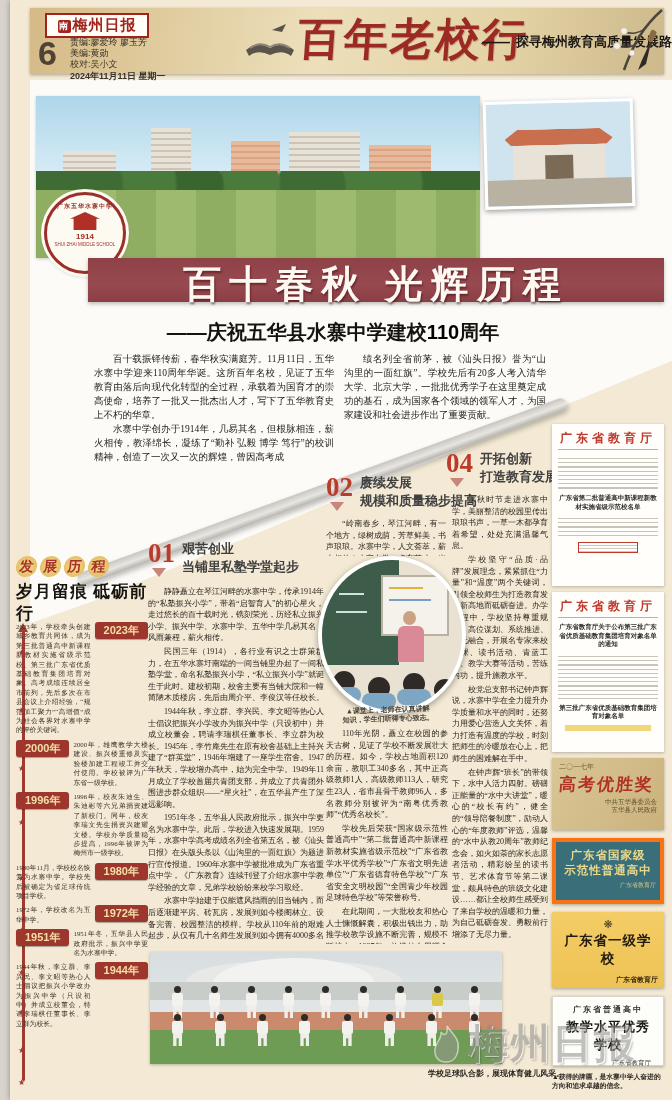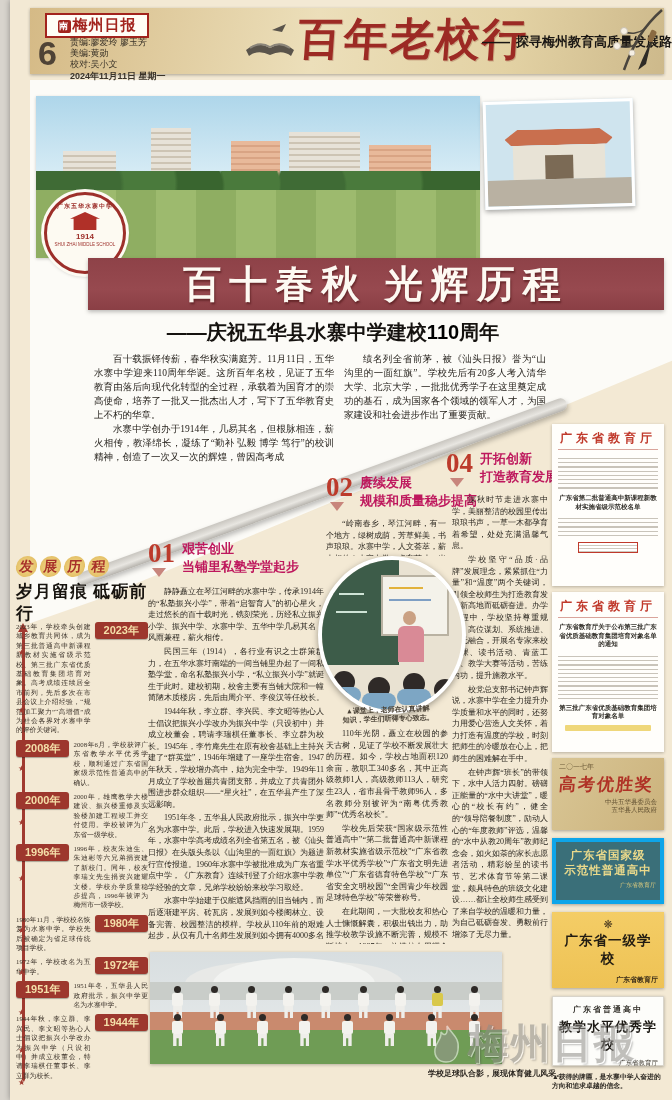--- a/index.html
+++ b/index.html
@@ -55,35 +55,35 @@
   .gate-ground{position:absolute;left:0;bottom:0;width:100%;height:26px;background:#b9b1a2;}
   
   .school-badge{left:44px;top:192px;width:76px;height:76px;border-radius:50%;background:#fdfaf2;
       border:3px solid #9d2f2a;box-shadow:0 0 0 3px #fdfaf2,0 2px 4px rgba(0,0,0,.3);text-align:center;}
   .school-badge .arc{font:bold 6px/8px "Liberation Sans",sans-serif;color:#9d2f2a;margin-top:7px;letter-spacing:1px;}
   .badge-gate{width:30px;height:18px;margin:2px auto 0;background:#b03028;
       clip-path:polygon(50% 0,100% 38%,88% 38%,88% 100%,12% 100%,12% 38%,0 38%);}
   .school-badge .yr1914{font:bold 8px/9px "Liberation Sans",sans-serif;color:#9d2f2a;margin-top:2px;}
   .school-badge .arc-en{font:5px/6px "Liberation Sans",sans-serif;color:#9d2f2a;transform:scale(.9);}
   
-  .banner{left:88px;top:258px;width:576px;height:52px;background:linear-gradient(#8e4248,#97494f 60%,#8a3f45);
+  .banner{left:88px;top:258px;width:576px;height:44px;background:linear-gradient(#8e4248,#97494f 60%,#8a3f45);
       box-shadow:0 2px 4px rgba(0,0,0,.25);text-align:center;}
   .banner-title{font:bold 38px/52px "Liberation Serif",serif;color:#fdf9f2;letter-spacing:8px;text-shadow:1px 2px 2px rgba(60,10,10,.5);}
   .subtitle{left:88px;top:320px;width:490px;text-align:center;font:bold 20px/24px "Liberation Sans",sans-serif;color:#15120f;}
   .subtitle .num{color:#000000;}
   
   .intro-col{font:9.5px/14px "Liberation Serif",serif;text-align:justify;color:#26221d;}
   .intro-col p{margin:0;text-indent:2em;}
   .intro-col1{left:94px;top:352px;width:240px;height:180px;overflow:hidden;}
   .intro-col2{left:344px;top:352px;width:202px;height:124px;overflow:hidden;}
   
   .sec-h{display:flex;gap:7px;align-items:flex-start;}
   .sec-num{font:bold 27px/26px "Liberation Serif",serif;color:#bc3a2b;position:relative;}
   .sec-num::after{content:"";position:absolute;left:4px;top:28px;border:7px solid transparent;border-top:9px solid #c8857c;}
-  .sec-titles{font:bold 13px/18px "Liberation Sans",sans-serif;color:#be185d;}
+  .sec-titles{font:bold 13px/18px "Liberation Sans",sans-serif;color:#404040;}
   .body-col{font:8px/11.6px "Liberation Serif",serif;text-align:justify;color:#2a261f;overflow:hidden;}
   .body-col p{margin:0 0 2px;text-indent:2em;}
   .h01{left:148px;top:540px;width:186px;}
   .colA{left:148px;top:586px;width:176px;height:356px;}
   .h02{left:326px;top:474px;width:170px;}
   .colB-top{left:326px;top:518px;width:120px;height:38px;}
   .colB-bottom{left:326px;top:728px;width:122px;height:216px;}
   .h03{left:446px;top:450px;width:175px;}
   .colC{left:452px;top:494px;width:96px;height:450px;}
   
@@ -140,28 +140,28 @@
   .doc-redbox{width:58px;height:9px;border:1px solid #c0392b;margin:2px auto 3px;
       background:repeating-linear-gradient(#fff 0 2px,#cfcabf 2px 3px);}
   .doc-highlight{width:86px;height:6px;margin:2px auto 0;background:#efd77a;border-radius:1px;}
   .doc1{top:424px;height:162px;}
   .doc2{top:592px;height:160px;}
   .plaque{left:552px;width:112px;box-shadow:0 1px 3px rgba(0,0,0,.3);box-sizing:border-box;}
   .plq-1{top:758px;height:72px;background:linear-gradient(120deg,#d9c695,#cbb27c);padding:5px 7px;}
   .plq-1 .yr-line{font:7px/9px "Liberation Serif",serif;color:#6b5a38;}
   .plq-1 .big{font:bold 17px/22px "Liberation Serif",serif;color:#b03226;letter-spacing:2px;transform:skewX(-5deg);margin:2px 0;}
   .plq-1 .who{font:6.5px/8px "Liberation Serif",serif;color:#5d4c2e;text-align:right;}
-  .plq-2{top:838px;height:66px;background:#3a6f79;border:4px solid #0ea5e9;padding:6px 4px;text-align:center;}
+  .plq-2{top:838px;height:66px;background:#3a6f79;border:4px solid #f97316;padding:6px 4px;text-align:center;}
   .plq-2 .l{font:bold 11.5px/15px "Liberation Serif",serif;color:#ead98b;letter-spacing:1px;}
   .plq-2 .s{font:6px/8px "Liberation Serif",serif;color:#d8c87e;text-align:right;margin-top:3px;}
   .plq-3{top:912px;height:76px;background:linear-gradient(#f4cd66,#eec254);padding:6px 6px;text-align:center;}
   .plq-3 .crest{font-size:11px;color:#514023;line-height:12px;}
   .plq-3 .l{font:bold 13.5px/18px "Liberation Serif",serif;color:#221c12;letter-spacing:1px;margin-top:2px;}
   .plq-3 .s{font:bold 7px/9px "Liberation Serif",serif;color:#3c2f1a;text-align:right;margin-top:8px;}
-  .plq-4{top:996px;height:70px;background:#fdfdfa;border:1px solid #d8d4ca;padding:8px 5px;text-align:center;}
+  .plq-4{top:996px;height:70px;background:#fdfdfa;border:1px solid #d8d4ca;padding:8px 12px;text-align:center;}
   .plq-4 .t{font:bold 8px/10px "Liberation Serif",serif;color:#33302a;letter-spacing:2px;}
   .plq-4 .l{font:bold 13px/18px "Liberation Serif",serif;color:#1d1a15;margin-top:3px;letter-spacing:1px;}
   .plq-4 .s{font:6.5px/8px "Liberation Serif",serif;color:#4a453c;text-align:right;margin-top:5px;}
   .sidebar-caption{left:552px;top:1072px;width:114px;font:bold 6.8px/9px "Liberation Serif",serif;color:#2e2a24;}
   
   .watermark{left:430px;top:1022px;width:250px;display:flex;align-items:center;gap:4px;opacity:.55;pointer-events:none;}
   .wm-text{font:bold 40px/44px "Liberation Serif",serif;color:#8f8d89;letter-spacing:2px;
       text-shadow:1px 1px 0 #fff,2px 2px 2px rgba(60,60,60,.6);}
 </style>
 </head>
@@ -313,24 +313,20 @@
     <span>发</span><span>展</span><span>历</span><span>程</span>
   </div>
   <div class="tl-title">岁月留痕 砥砺前行</div>
   <div class="tl-line"></div>
   <div class="tl-items">
     <div class="tl-item rev">
         <span class="yr">2023年</span>
         <span class="tl-text">2023年，学校牵头创建城乡教育共同体，成为第三批普通高中新课程新教材实施省级示范校、第三批广东省优质基础教育集团培育对象。高考成绩连续居全市前列，先后多次在市县会议上介绍经验，“规范加工聚力”“高增值”成为社会各界对水寨中学的评价关键词。</span>
       </div>
     <div class="tl-item">
-        <span class="yr">2008年</span>
-        <span class="tl-text">2008年6月，学校获评广东省教学水平优秀学校，顺利通过广东省国家级示范性普通高中的确认。</span>
-      </div>
-    <div class="tl-item">
         <span class="yr">2000年</span>
         <span class="tl-text">2000年，雄鹰教学大楼建设、振兴楼重修及实验楼加建工程竣工并交付使用。学校被评为广东省一级学校。</span>
       </div>
     <div class="tl-item">
         <span class="yr">1996年</span>
         <span class="tl-text">1996年，校友朱迪生、朱迪彬等六兄弟捐资建了新校门。同年，校友李瑞文先生捐资兴建耀文楼。学校办学质量稳步提高，1996年被评为梅州市一级学校。</span>
       </div>
     <div class="tl-item rev">
         <span class="yr">1980年</span>
         <span class="tl-text">1980年11月，学校校名恢复为水寨中学。学校先后被确定为省足球传统项目学校。</span>

